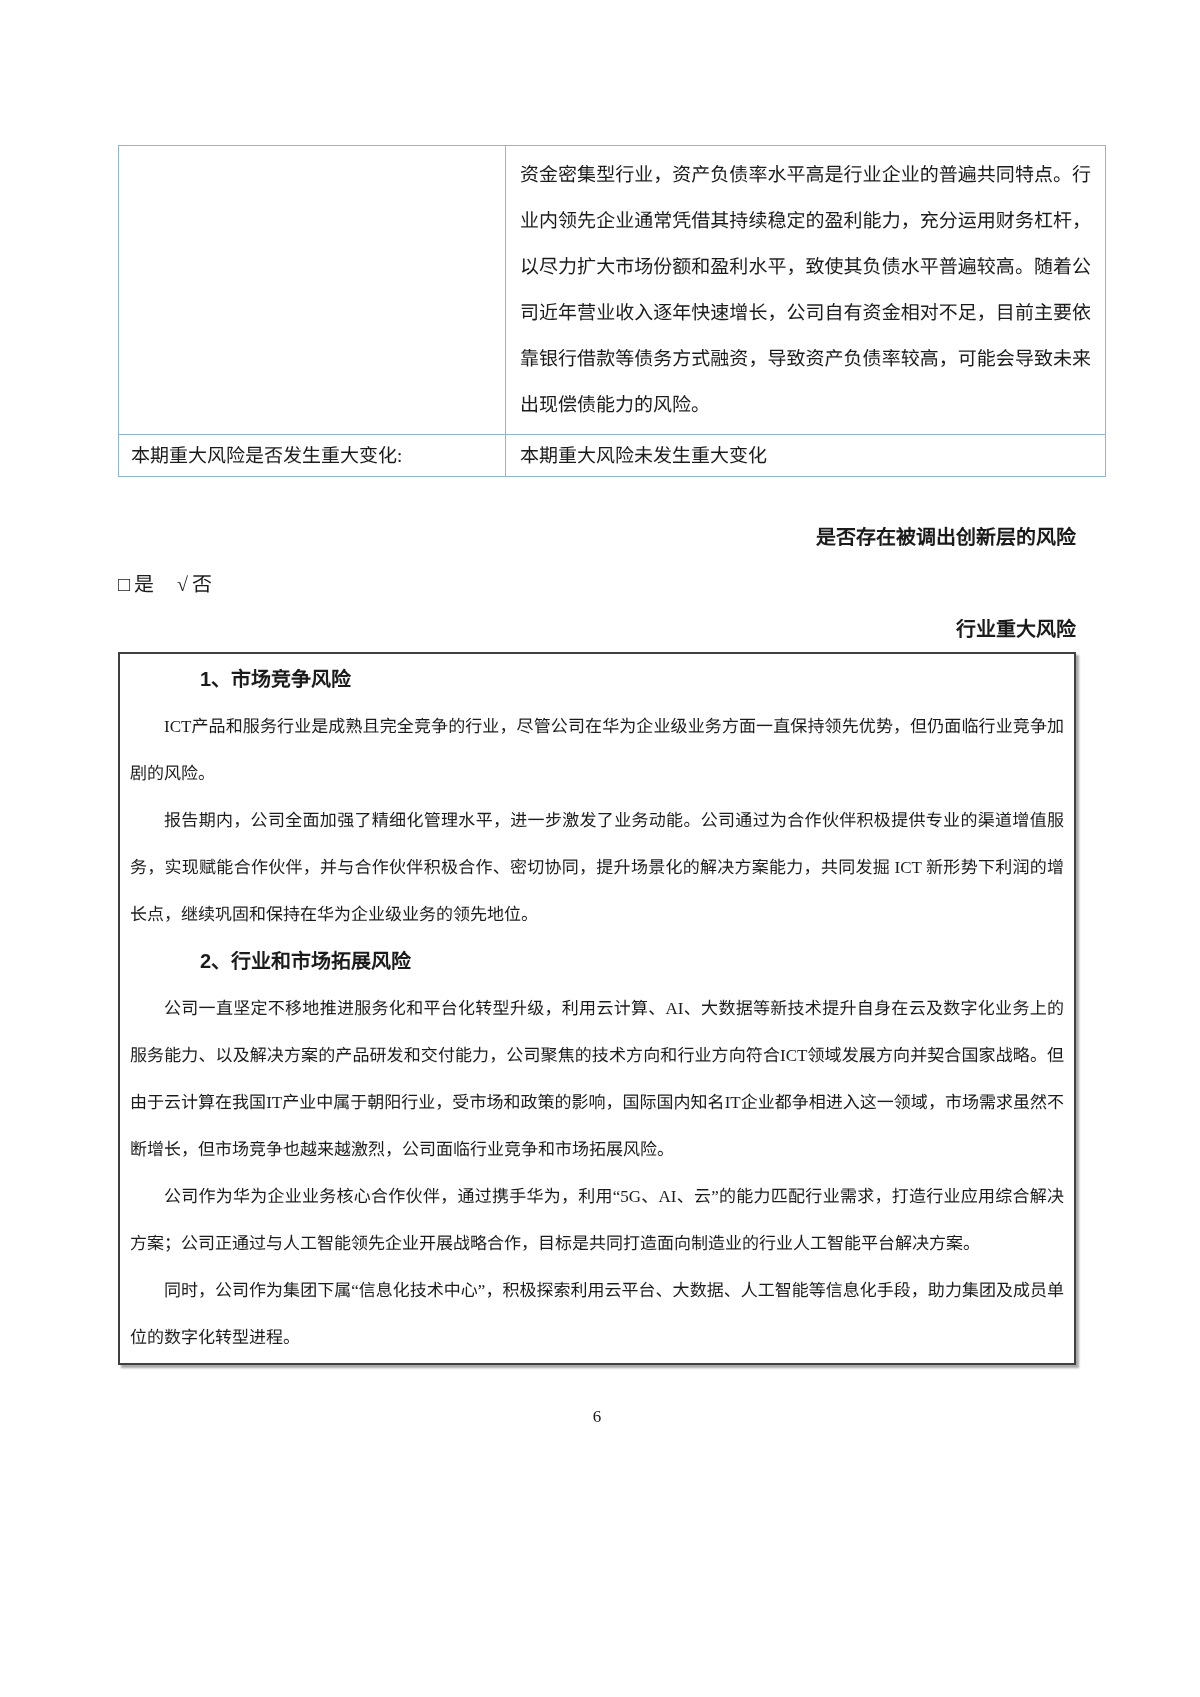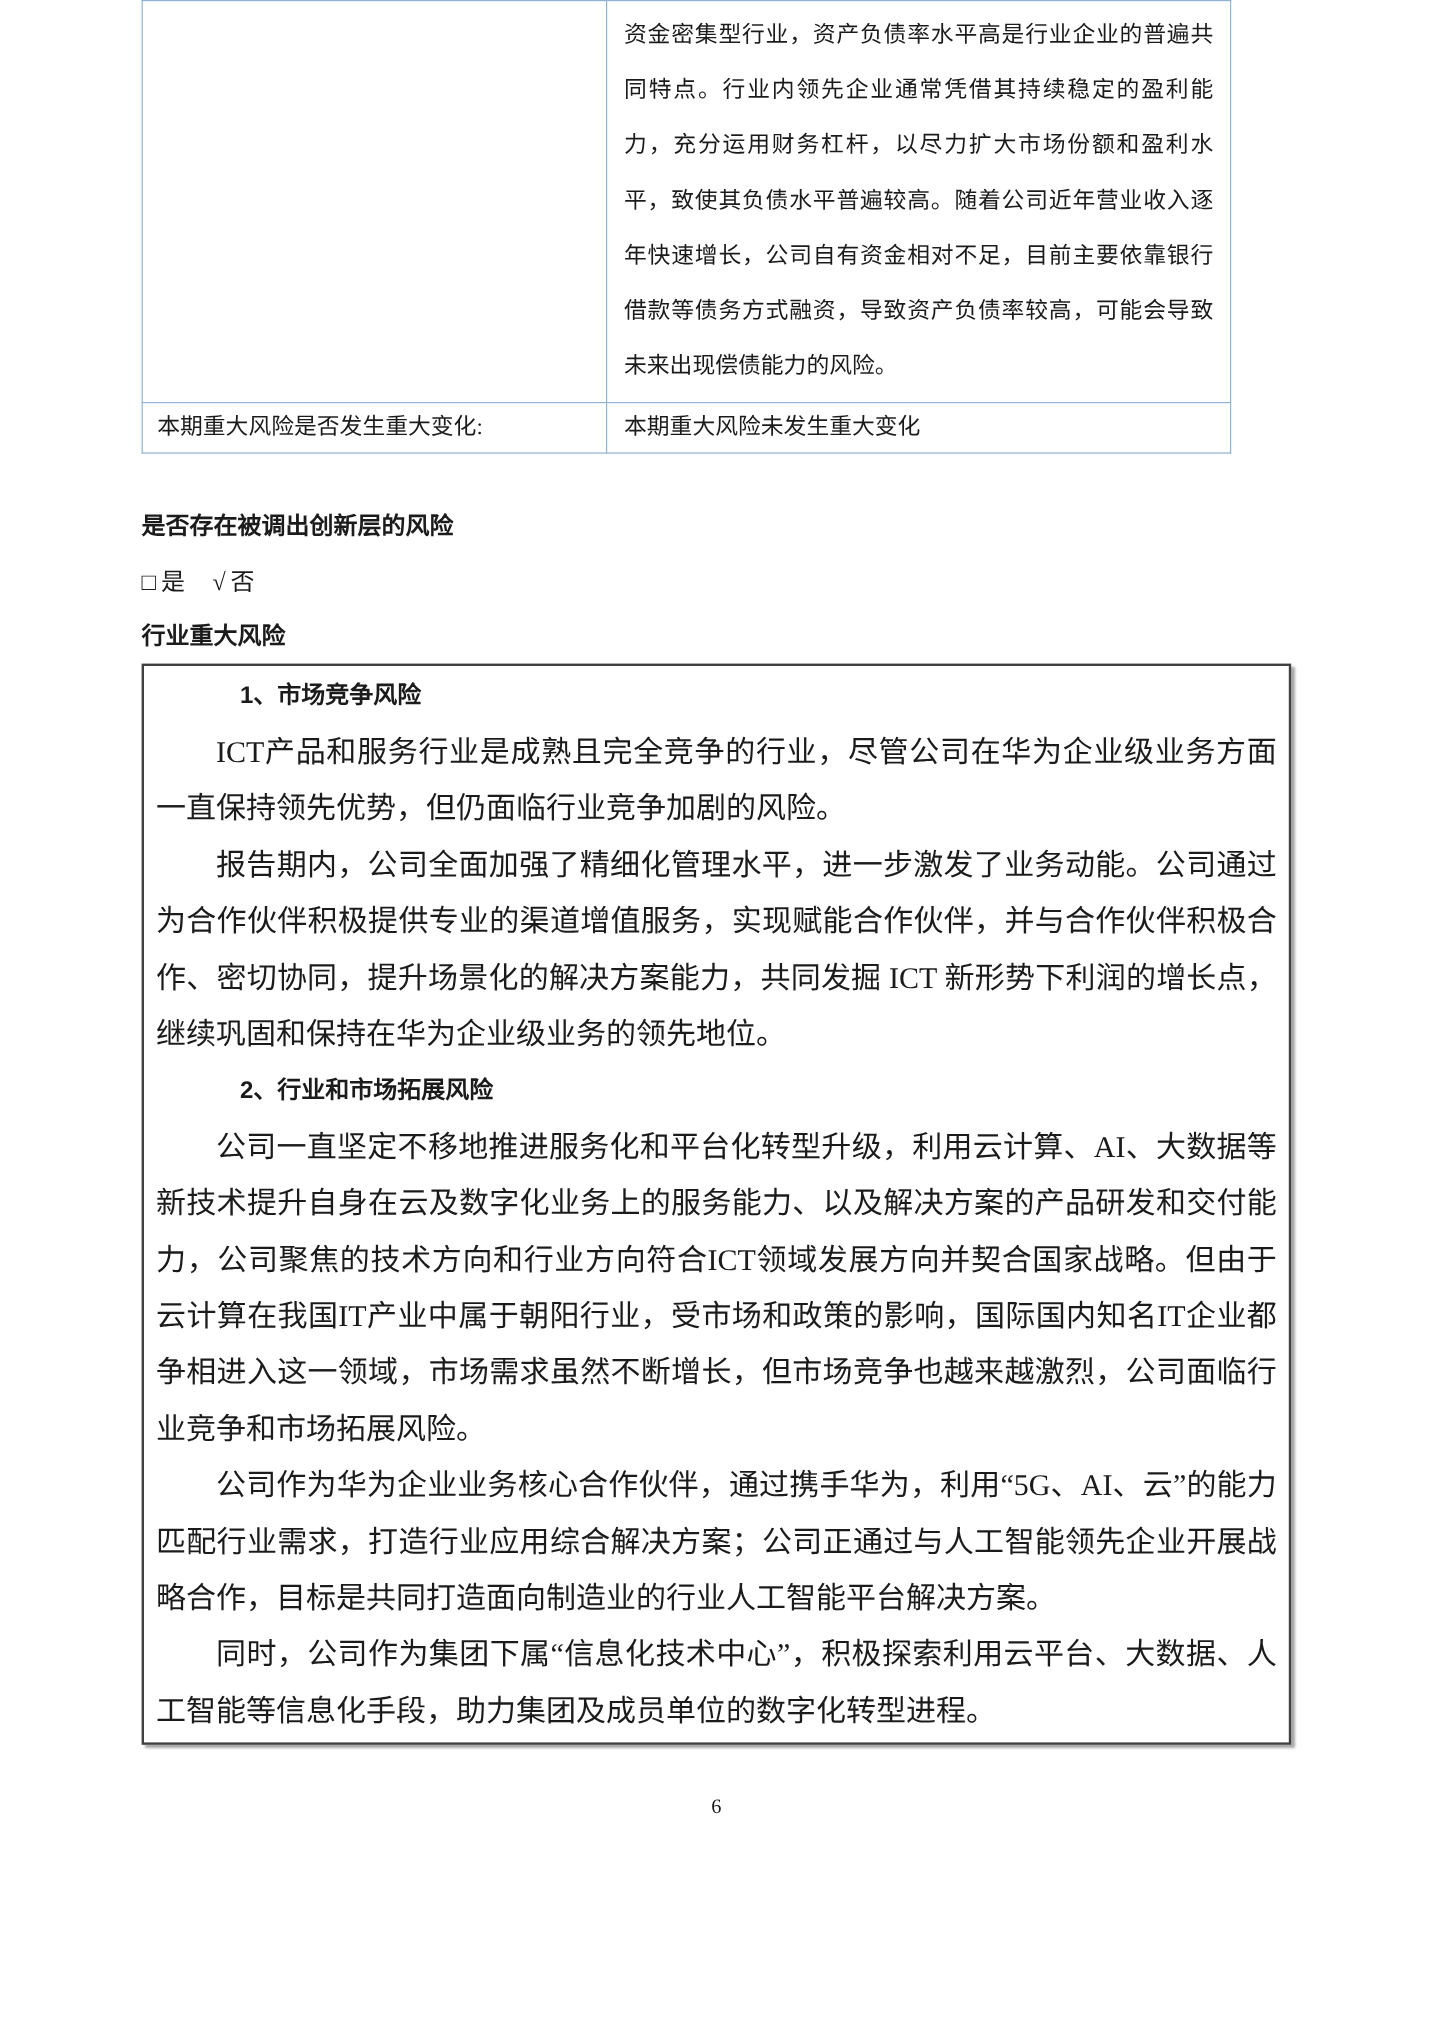--- a/index.html
+++ b/index.html
@@ -8,53 +8,54 @@
     font-family:"Liberation Serif","DejaVu Serif",serif;
     color:#1b1b1b;
     overflow:hidden;
   }
   .page{position:relative;width:1200px;height:1697px;background:#ffffff;}
   .content{position:absolute;left:118px;top:0;width:958px;}
 
   
   table.risk-table{
     border-collapse:collapse;
-    width:908px;
+    width:988px;
+    margin-top:145px;
     table-layout:fixed;
   }
   table.risk-table td{
     border:1px solid #8fb4d4;
     vertical-align:top;
     font-size:19px;
   }
   td.c1{width:362px;padding:8px 12px;}
   td.c2{padding:6px 14px;}
   .cellpara{margin:0;line-height:46px;text-align:justify;}
   tr.row2 td{padding-top:9px;padding-bottom:9px;line-height:23px;}
 
   
   .h-bold{font-size:20px;font-weight:bold;margin:0;
-    font-family:"Liberation Sans","DejaVu Sans",sans-serif;}
+    font-family:"Liberation Sans","DejaVu Sans",sans-serif;text-align:right;}
   .q-heading{margin-top:44px;}
   .options{margin-top:18px;font-size:20px;letter-spacing:1px;}
   .opt{margin-right:16px;white-space:nowrap;}
   .sym{display:inline-block;margin-right:3px;}
   .risk-heading{margin-top:16px;}
 
   
   .risk-box{
     margin-top:10px;
     border:2px solid #404040;
     box-shadow:3px 3px 2px #a8a8a8;
     padding:2px 10px;
     background:#ffffff;
   }
   .risk-box p{
     margin:0;
-    font-size:25px;
+    font-size:17px;
     line-height:47px;
     text-align:justify;
     text-indent:2em;
   }
   .risk-box h3{
     margin:0;
     font-size:20px;
     font-weight:bold;
     line-height:47px;
     padding-left:70px;

